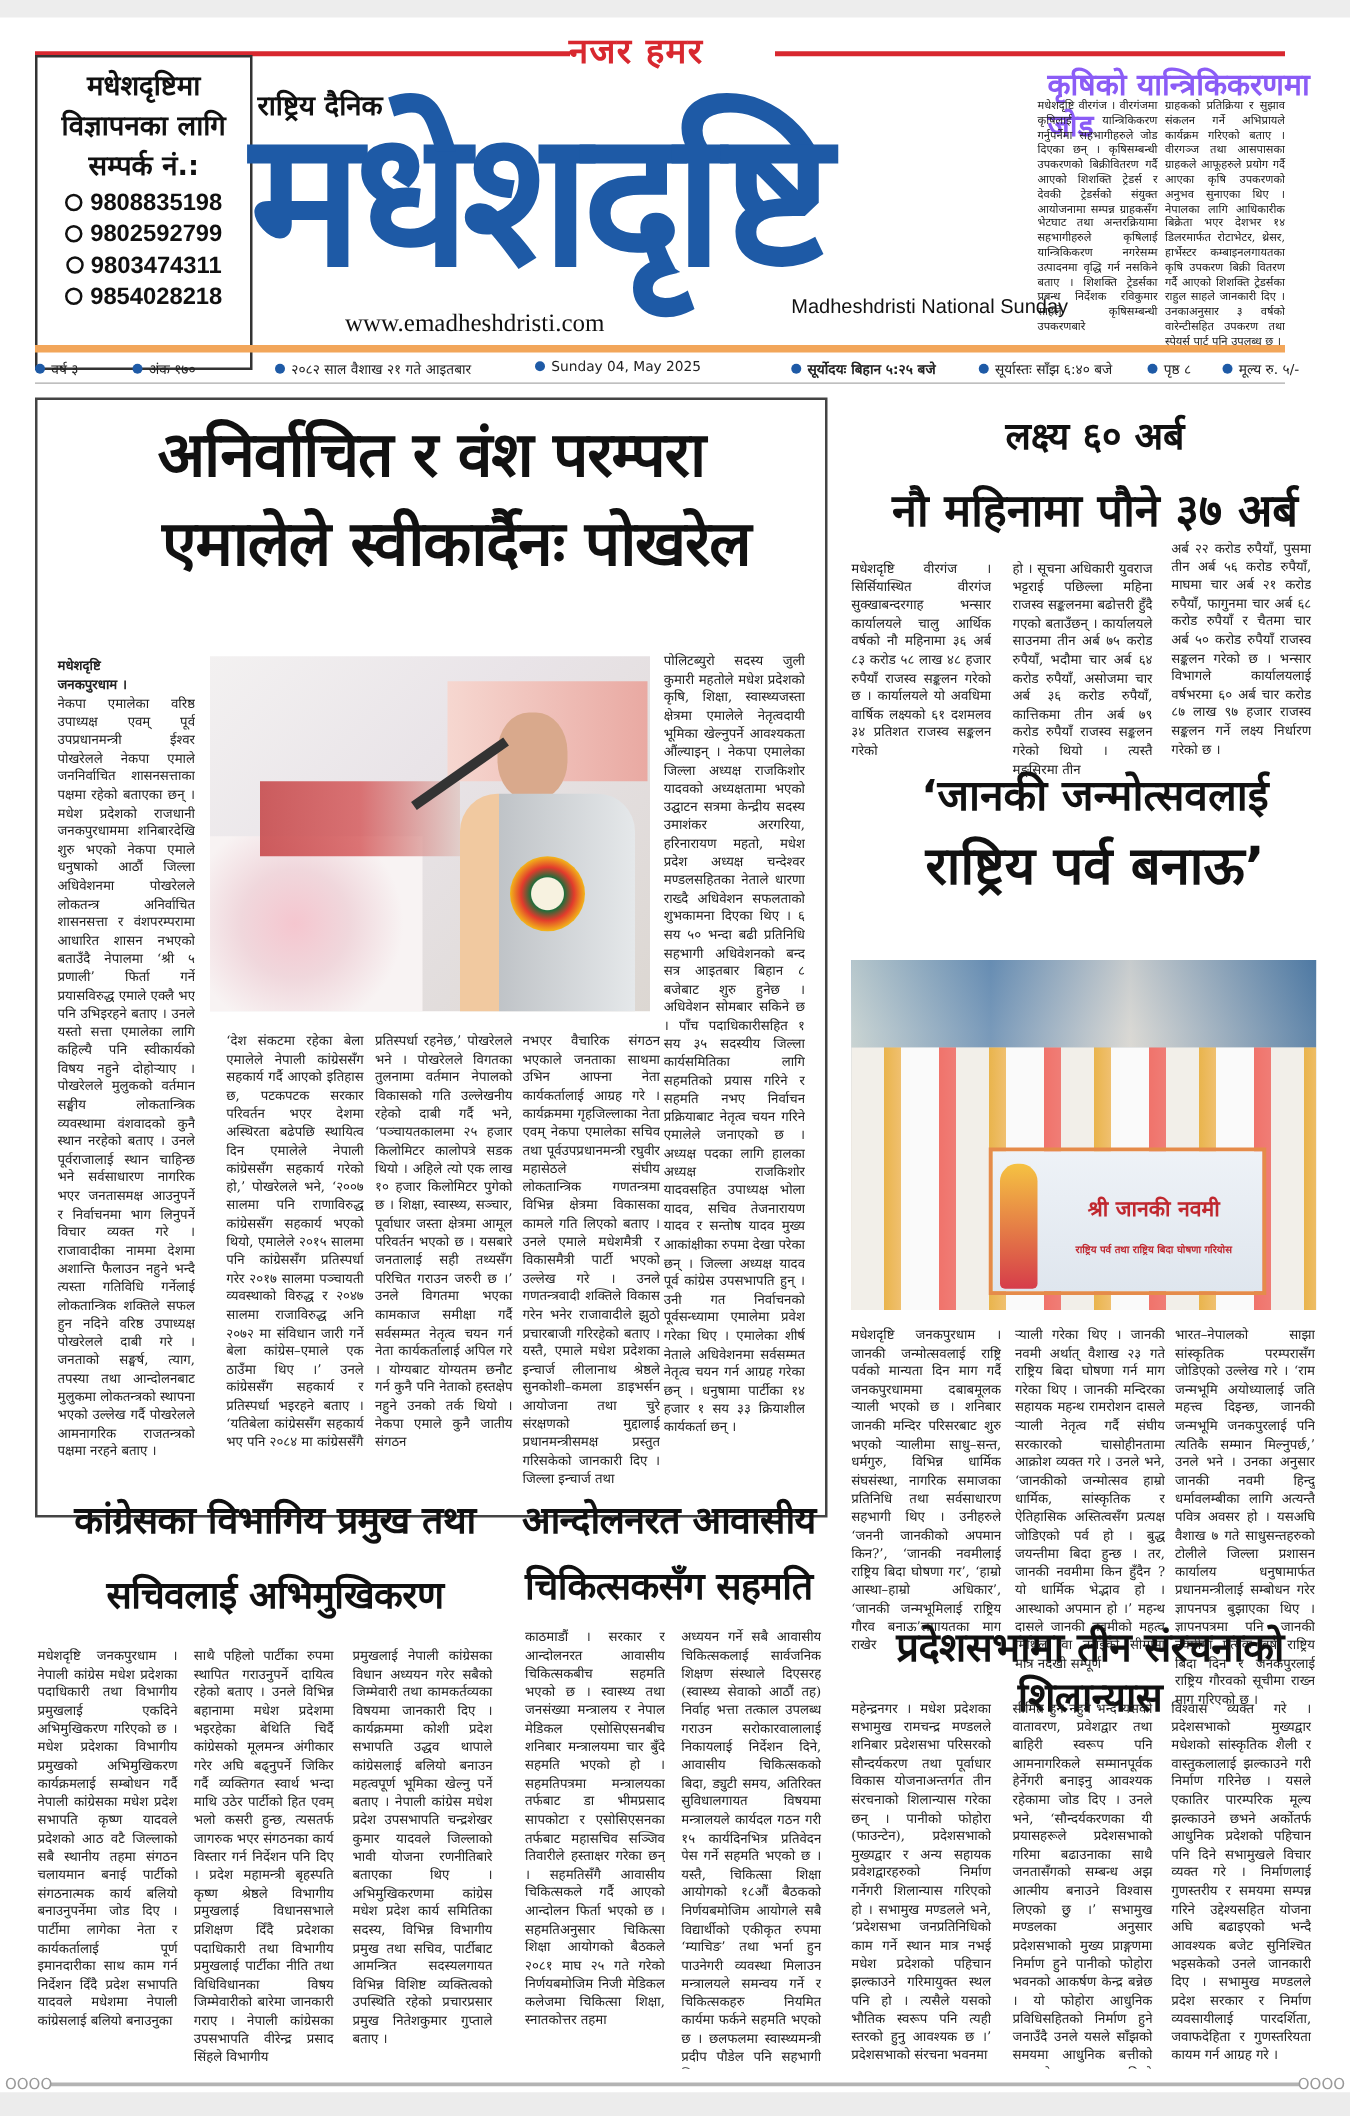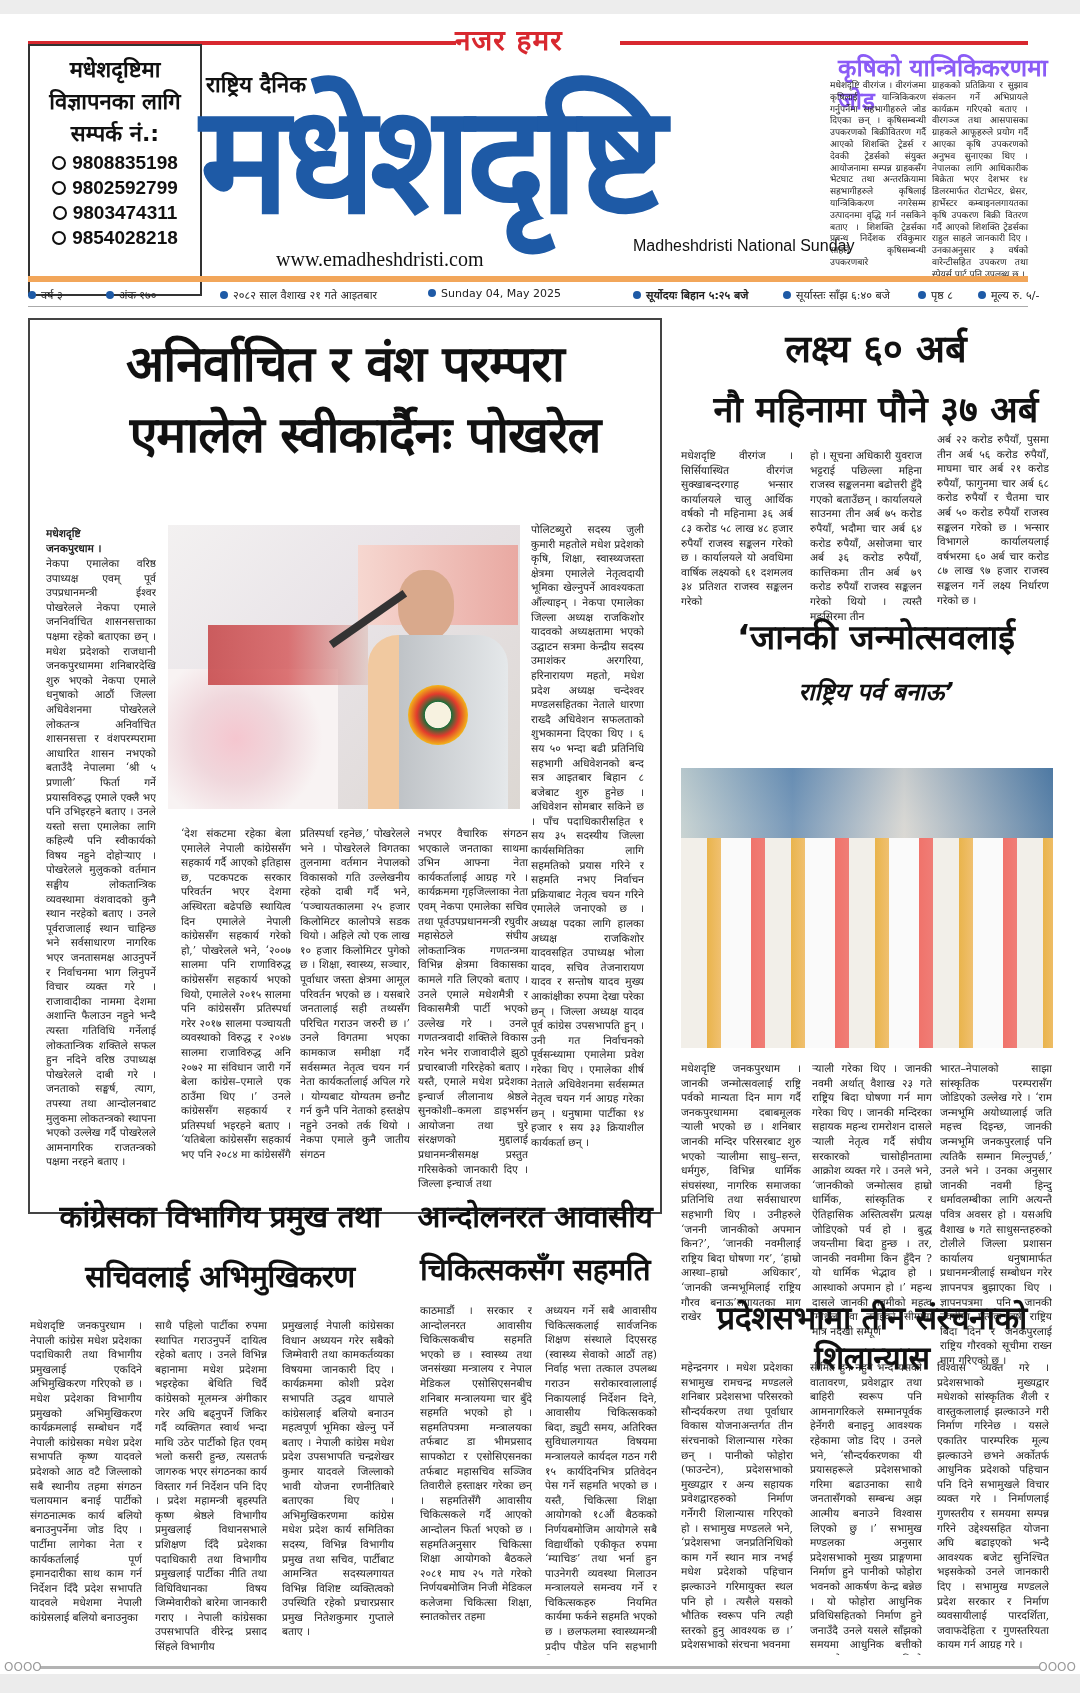--- a/index.html
+++ b/index.html
@@ -107,32 +107,37 @@
   <div style="position:absolute;left:200px;top:110px;width:140px;height:180px;background:linear-gradient(90deg,#f1c9a0 0,#f1c9a0 22%,#bfc3c7 22%,#e5e8ea 100%);border-radius:30px 30px 0 0;"></div>
   <div style="position:absolute;left:240px;top:160px;width:60px;height:60px;border-radius:50%;background:radial-gradient(circle,#f7f2e0 0,#f7f2e0 30%,#1f6d3a 32%,#e23b2c 50%,#f2b21a 70%,#2b5fb0 90%);"></div>
   <div style="position:absolute;left:155px;top:90px;width:90px;height:8px;background:#333;transform:rotate(-35deg);"></div>
 </div>
 
 <div class="col" style="left: 181px; top: 826px; width: 110px; max-height: 829px; overflow: hidden;">‘देश संकटमा रहेका बेला एमालेले नेपाली कांग्रेससँग सहकार्य गर्दै आएको इतिहास छ, पटकपटक सरकार परिवर्तन भएर देशमा अस्थिरता बढेपछि स्थायित्व दिन एमालेले नेपाली कांग्रेससँग सहकार्य गरेको हो,’ पोखरेलले भने, ‘२००७ सालमा पनि राणाविरुद्ध कांग्रेससँग सहकार्य भएको थियो, एमालेले २०१५ सालमा पनि कांग्रेससँग प्रतिस्पर्धा गरेर २०१७ सालमा पञ्चायती व्यवस्थाको विरुद्ध र २०४७ सालमा राजाविरुद्ध अनि २०७२ मा संविधान जारी गर्ने बेला कांग्रेस–एमाले एक ठाउँमा थिए ।’ उनले कांग्रेससँग सहकार्य र प्रतिस्पर्धा भइरहने बताए । ‘यतिबेला कांग्रेससँग सहकार्य भए पनि २०८४ मा कांग्रेससँगै</div>
 <div class="col" style="left: 300px; top: 826px; width: 110px; max-height: 829px; overflow: hidden;">प्रतिस्पर्धा रहनेछ,’ पोखरेलले भने । पोखरेलले विगतका तुलनामा वर्तमान नेपालको विकासको गति उल्लेखनीय रहेको दाबी गर्दै भने, ‘पञ्चायतकालमा २५ हजार किलोमिटर कालोपत्रे सडक थियो । अहिले त्यो एक लाख १० हजार किलोमिटर पुगेको छ । शिक्षा, स्वास्थ्य, सञ्चार, पूर्वाधार जस्ता क्षेत्रमा आमूल परिवर्तन भएको छ । यसबारे जनतालाई सही तथ्यसँग परिचित गराउन जरुरी छ ।’ उनले विगतमा भएका कामकाज समीक्षा गर्दै सर्वसम्मत नेतृत्व चयन गर्न नेता कार्यकर्तालाई अपिल गरे । योग्यबाट योग्यतम छनौट गर्न कुनै पनि नेताको हस्तक्षेप नहुने उनको तर्क थियो । नेकपा एमाले कुनै जातीय संगठन</div>
 <div class="col" style="left: 418px; top: 826px; width: 110px; max-height: 829px; overflow: hidden;">नभएर वैचारिक संगठन भएकाले जनताका साथमा उभिन आफ्ना नेता कार्यकर्तालाई आग्रह गरे । कार्यक्रममा गृहजिल्लाका नेता एवम् नेकपा एमालेका सचिव तथा पूर्वउपप्रधानमन्त्री रघुवीर महासेठले संघीय लोकतान्त्रिक गणतन्त्रमा विभिन्न क्षेत्रमा विकासका कामले गति लिएको बताए । उनले एमाले मधेशमैत्री र विकासमैत्री पार्टी भएको उल्लेख गरे । उनले गणतन्त्रवादी शक्तिले विकास गरेन भनेर राजावादीले झुठो प्रचारबाजी गरिरहेको बताए । यस्तै, एमाले मधेश प्रदेशका इन्चार्ज लीलानाथ श्रेष्ठले सुनकोशी–कमला डाइभर्सन आयोजना तथा चुरे संरक्षणको मुद्दालाई प्रधानमन्त्रीसमक्ष प्रस्तुत गरिसकेको जानकारी दिए । जिल्ला इन्चार्ज तथा</div>
 <div class="col" style="left: 531px; top: 522px; width: 113px; max-height: 1133px; overflow: hidden;">पोलिटब्युरो सदस्य जुली कुमारी महतोले मधेश प्रदेशको कृषि, शिक्षा, स्वास्थ्यजस्ता क्षेत्रमा एमालेले नेतृत्वदायी भूमिका खेल्नुपर्ने आवश्यकता औंल्याइन् । नेकपा एमालेका जिल्ला अध्यक्ष राजकिशोर यादवको अध्यक्षतामा भएको उद्घाटन सत्रमा केन्द्रीय सदस्य उमाशंकर अरगरिया, हरिनारायण महतो, मधेश प्रदेश अध्यक्ष चन्देश्वर मण्डलसहितका नेताले धारणा राख्दै अधिवेशन सफलताको शुभकामना दिएका थिए । ६ सय ५० भन्दा बढी प्रतिनिधि सहभागी अधिवेशनको बन्द सत्र आइतबार बिहान ८ बजेबाट शुरु हुनेछ । अधिवेशन सोमबार सकिने छ । पाँच पदाधिकारीसहित १ सय ३५ सदस्यीय जिल्ला कार्यसमितिका लागि सहमतिको प्रयास गरिने र सहमति नभए निर्वाचन प्रक्रियाबाट नेतृत्व चयन गरिने एमालेले जनाएको छ । अध्यक्ष पदका लागि हालका अध्यक्ष राजकिशोर यादवसहित उपाध्यक्ष भोला यादव, सचिव तेजनारायण यादव र सन्तोष यादव मुख्य आकांक्षीका रुपमा देखा परेका छन् । जिल्ला अध्यक्ष यादव पूर्व कांग्रेस उपसभापति हुन् । उनी गत निर्वाचनको पूर्वसन्ध्यामा एमालेमा प्रवेश गरेका थिए । एमालेका शीर्ष नेताले अधिवेशनमा सर्वसम्मत नेतृत्व चयन गर्न आग्रह गरेका छन् । धनुषामा पार्टीका १४ हजार १ सय ३३ क्रियाशील कार्यकर्ता छन् ।</div>
 
-<div class="right-h" style="top:322px;font-size:38px;">लक्ष्य ६० अर्ब</div>
+<div class="right-h" style="top:322px;font-size:30px;">लक्ष्य ६० अर्ब</div>
 <div class="right-h" style="top:382px;font-size:36px;">नौ महिनामा पौने ३७ अर्ब</div>
 <div class="col" style="left: 681px; top: 448px; width: 112px; max-height: 1207px; overflow: hidden;">मधेशदृष्टि वीरगंज । सिर्सियास्थित वीरगंज सुक्खाबन्दरगाह भन्सार कार्यालयले चालु आर्थिक वर्षको नौ महिनामा ३६ अर्ब ८३ करोड ५८ लाख ४८ हजार रुपैयाँ राजस्व सङ्कलन गरेको छ । कार्यालयले यो अवधिमा वार्षिक लक्ष्यको ६१ दशमलव ३४ प्रतिशत राजस्व सङ्कलन गरेको</div>
 <div class="col" style="left: 810px; top: 448px; width: 112px; max-height: 1207px; overflow: hidden;">हो । सूचना अधिकारी युवराज भट्टराई पछिल्ला महिना राजस्व सङ्कलनमा बढोत्तरी हुँदै गएको बताउँछन् । कार्यालयले साउनमा तीन अर्ब ७५ करोड रुपैयाँ, भदौमा चार अर्ब ६४ करोड रुपैयाँ, असोजमा चार अर्ब ३६ करोड रुपैयाँ, कात्तिकमा तीन अर्ब ७९ करोड रुपैयाँ राजस्व सङ्कलन गरेको थियो । त्यस्तै मङ्सिरमा तीन</div>
 <div class="col" style="left: 937px; top: 432px; width: 112px; max-height: 1207px; overflow: hidden;">अर्ब २२ करोड रुपैयाँ, पुसमा तीन अर्ब ५६ करोड रुपैयाँ, माघमा चार अर्ब २१ करोड रुपैयाँ, फागुनमा चार अर्ब ६८ करोड रुपैयाँ र चैतमा चार अर्ब ५० करोड रुपैयाँ राजस्व सङ्कलन गरेको छ । भन्सार विभागले कार्यालयलाई वर्षभरमा ६० अर्ब चार करोड ८७ लाख ९७ हजार राजस्व सङ्कलन गर्ने लक्ष्य निर्धारण गरेको छ ।</div>
 
 <div class="right-h" style="top:610px;font-size:34px;">‘जानकी जन्मोत्सवलाई</div>
-<div class="right-h" style="top:665px;font-size:24px;font-style:italic;">राष्ट्रिय पर्व बनाऊ’</div>
+<div class="right-h" style="top:665px;font-size:42px;">राष्ट्रिय पर्व बनाऊ’</div>
 
 <div class="photo ph2">
   <div style="position:absolute;left:0;top:0;width:372px;height:70px;background:linear-gradient(90deg,#cfd9d4,#5d86b0 30%,#e7e0d6 60%,#3a6a9a);opacity:.7"></div>
   <div style="position:absolute;left:0;top:70px;width:372px;height:210px;background:repeating-linear-gradient(90deg,#f2efe9 0,#f2efe9 26px,#e9b44c 26px,#f0c070 40px,#fafafa 40px,#fafafa 70px,#f0736b 70px,#f07d76 84px);"></div>
+  <div style="position:absolute;left:110px;top:150px;width:222px;height:118px;background:linear-gradient(180deg,#eef2f7,#dfe6ee);border:3px solid #e58b4a;">
+    <div style="position:absolute;left:6px;top:10px;width:30px;height:100px;background:linear-gradient(180deg,#f5c242,#d63d4a);border-radius:14px 14px 4px 4px;"></div>
+    <div style="position:absolute;left:40px;top:34px;width:178px;text-align:center;font:700 17px 'DejaVu Sans',sans-serif;color:#c0282f;">श्री जानकी नवमी</div>
+    <div style="position:absolute;left:40px;top:72px;width:178px;text-align:center;font:700 8px 'DejaVu Sans',sans-serif;color:#c0282f;">राष्ट्रिय पर्व तथा राष्ट्रिय बिदा घोषणा गरियोस</div>
+  </div>
 </div>
 
 <div class="col" style="left: 681px; top: 1061px; width: 120px; max-height: 594px; overflow: hidden;">मधेशदृष्टि जनकपुरधाम । जानकी जन्मोत्सवलाई राष्ट्रि पर्वको मान्यता दिन माग गर्दै जनकपुरधाममा दबाबमूलक र्‍याली भएको छ । शनिबार जानकी मन्दिर परिसरबाट शुरु भएको र्‍यालीमा साधु–सन्त, धर्मगुरु, विभिन्न धार्मिक संघसंस्था, नागरिक समाजका प्रतिनिधि तथा सर्वसाधारण सहभागी थिए । उनीहरुले ‘जननी जानकीको अपमान किन?’, ‘जानकी नवमीलाई राष्ट्रिय बिदा घोषणा गर’, ‘हाम्रो आस्था–हाम्रो अधिकार’, ‘जानकी जन्मभूमिलाई राष्ट्रिय गौरव बनाऊ’लगायतका माग राखेर</div>
 <div class="col" style="left: 812px; top: 1061px; width: 120px; max-height: 594px; overflow: hidden;">र्‍याली गरेका थिए । जानकी नवमी अर्थात् वैशाख २३ गते राष्ट्रिय बिदा घोषणा गर्न माग गरेका थिए । जानकी मन्दिरका सहायक महन्थ रामरोशन दासले र्‍याली नेतृत्व गर्दै संघीय सरकारको चासोहीनतामा आक्रोश व्यक्त गरे । उनले भने, ‘जानकीको जन्मोत्सव हाम्रो धार्मिक, सांस्कृतिक र ऐतिहासिक अस्तित्वसँग प्रत्यक्ष जोडिएको पर्व हो । बुद्ध जयन्तीमा बिदा हुन्छ । तर, जानकी नवमीमा किन हुँदैन ? यो धार्मिक भेद्भाव हो । आस्थाको अपमान हो ।’ महन्थ दासले जानकी नवमीको महत्व मिथिला वा तराईको सीमामा मात्र नदेखी सम्पूर्ण</div>
 <div class="col" style="left: 940px; top: 1061px; width: 112px; max-height: 594px; overflow: hidden;">भारत–नेपालको साझा सांस्कृतिक परम्परासँग जोडिएको उल्लेख गरे । ‘राम जन्मभूमि अयोध्यालाई जति महत्त्व दिइन्छ, जानकी जन्मभूमि जनकपुरलाई पनि त्यतिकै सम्मान मिल्नुपर्छ,’ उनले भने । उनका अनुसार जानकी नवमी हिन्दु धर्मावलम्बीका लागि अत्यन्तै पवित्र अवसर हो । यसअघि वैशाख ७ गते साधुसन्तहरुको टोलीले जिल्ला प्रशासन कार्यालय धनुषामार्फत प्रधानमन्त्रीलाई सम्बोधन गरेर ज्ञापनपत्र बुझाएका थिए । ज्ञापनपत्रमा पनि जानकी नवमीमा प्रत्येक वर्ष राष्ट्रिय बिदा दिन र जनकपुरलाई राष्ट्रिय गौरवको सूचीमा राख्न माग गरिएको छ ।</div>
 
 <div class="sec-h" style="left:30px;top:1192px;width:380px;">कांग्रेसका विभागिय प्रमुख तथा</div>
 <div class="sec-h" style="left:30px;top:1252px;width:380px;">सचिवलाई अभिमुखिकरण</div>
 <div class="col" style="left: 30px; top: 1318px; width: 112px; max-height: 337px; overflow: hidden;">मधेशदृष्टि जनकपुरधाम । नेपाली कांग्रेस मधेश प्रदेशका पदाधिकारी तथा विभागीय प्रमुखलाई एकदिने अभिमुखिकरण गरिएको छ । मधेश प्रदेशका विभागीय प्रमुखको अभिमुखिकरण कार्यक्रमलाई सम्बोधन गर्दै नेपाली कांग्रेसका मधेश प्रदेश सभापति कृष्ण यादवले प्रदेशको आठ वटै जिल्लाको सबै स्थानीय तहमा संगठन चलायमान बनाई पार्टीको संगठनात्मक कार्य बलियो बनाउनुपर्नेमा जोड दिए । पार्टीमा लागेका नेता र कार्यकर्तालाई पूर्ण इमानदारीका साथ काम गर्न निर्देशन दिँदै प्रदेश सभापति यादवले मधेशमा नेपाली कांग्रेसलाई बलियो बनाउनुका</div>
 <div class="col" style="left: 155px; top: 1318px; width: 112px; max-height: 337px; overflow: hidden;">साथै पहिलो पार्टीका रुपमा स्थापित गराउनुपर्ने दायित्व रहेको बताए । उनले विभिन्न बहानामा मधेश प्रदेशमा भइरहेका बेथिति चिर्दै कांग्रेसको मूलमन्त्र अंगीकार गरेर अघि बढ्नुपर्ने जिकिर गर्दै व्यक्तिगत स्वार्थ भन्दा माथि उठेर पार्टीको हित एवम् भलो कसरी हुन्छ, त्यसतर्फ जागरुक भएर संगठनका कार्य विस्तार गर्न निर्देशन पनि दिए । प्रदेश महामन्त्री बृहस्पति कृष्ण श्रेष्ठले विभागीय प्रमुखलाई विधानसभाले प्रशिक्षण दिँदै प्रदेशका पदाधिकारी तथा विभागीय प्रमुखलाई पार्टीका नीति तथा विधिविधानका विषय जिम्मेवारीको बारेमा जानकारी गराए । नेपाली कांग्रेसका उपसभापति वीरेन्द्र प्रसाद सिंहले विभागीय</div>

